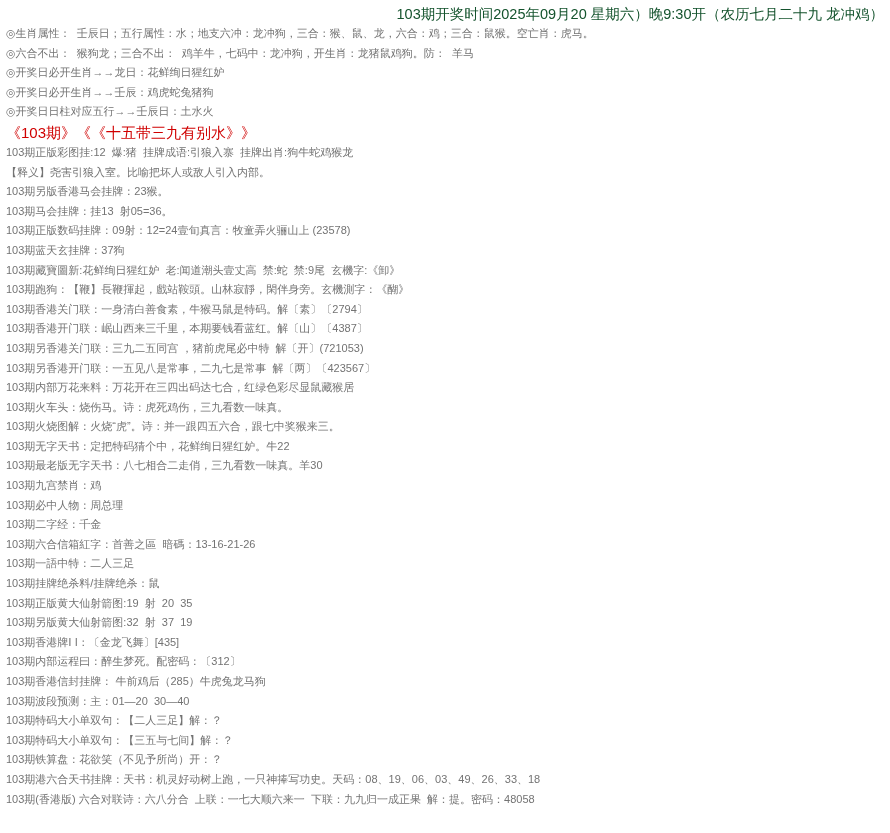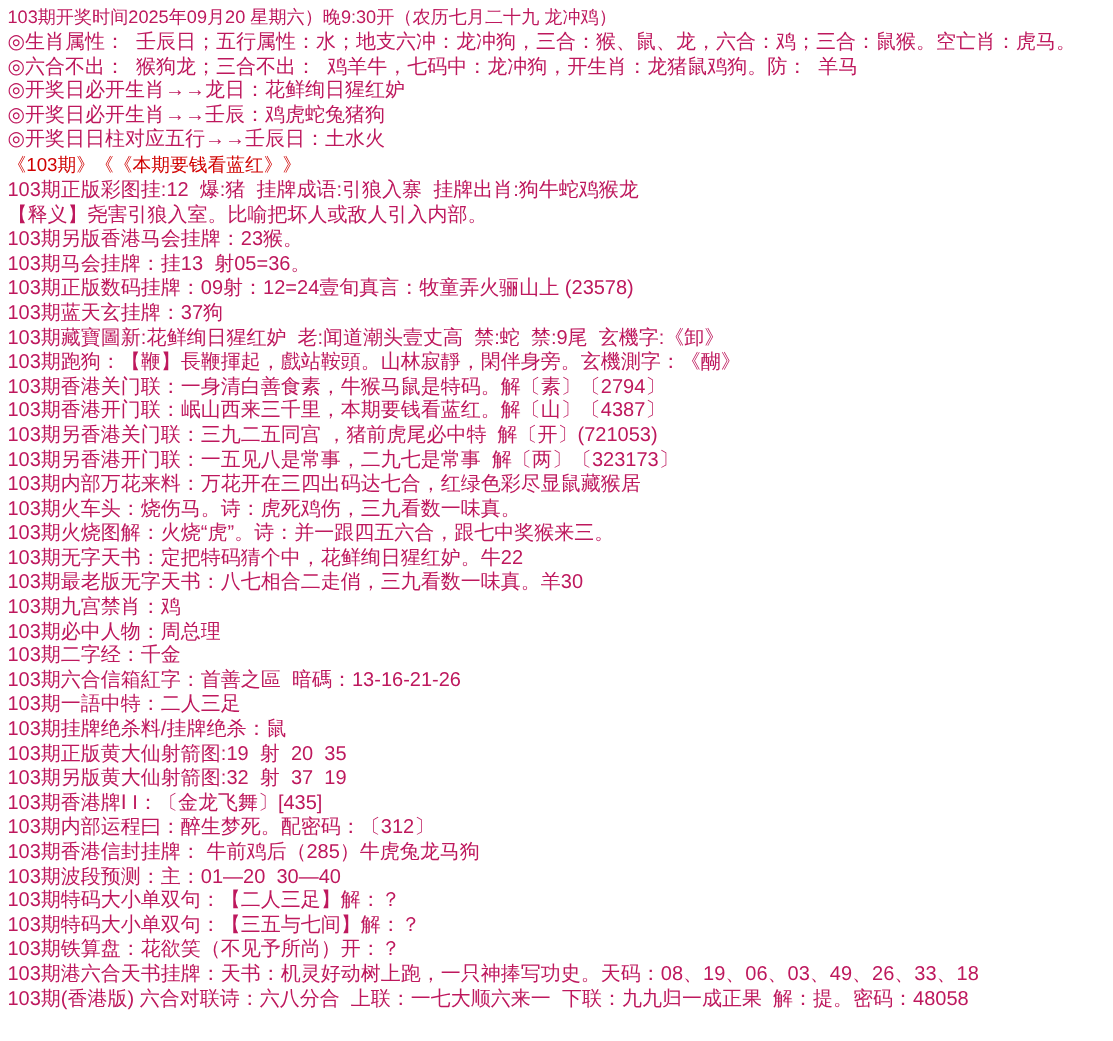--- a/index.html
+++ b/index.html
@@ -16,28 +16,29 @@
     overflow: hidden;
   }
   .page {
     padding: 4px 6px 0 6px;
     box-sizing: border-box;
     width: 890px;
   }
   .line {
     white-space: pre;
     line-height: 19.6px;
-    font-size: 16px;
-    color: #be185d;
+    font-size: 11px;
+    color: #737373;
     letter-spacing: 0px;
   }
   .header-line {
     font-size: 14.5px;
     line-height: 20px;
-    color: #be185d;
+    color: #14532d;
+    text-align: right;
   }
   .title-line {
     font-size: 15px;
     line-height: 21px;
     color: #d00000;
     font-weight: normal;
   }
 </style>
 </head>
 <body>
@@ -47,35 +48,35 @@
   <div class="header-line">103期开奖时间2025年09月20  星期六）晚9:30开（农历七月二十九  龙冲鸡）</div>
 
   <div>
     <div class="line">◎生肖属性：  壬辰日；五行属性：水；地支六冲：龙冲狗，三合：猴、鼠、龙，六合：鸡；三合：鼠猴。空亡肖：虎马。</div>
     <div class="line">◎六合不出：  猴狗龙；三合不出：  鸡羊牛，七码中：龙冲狗，开生肖：龙猪鼠鸡狗。防：  羊马</div>
     <div class="line">◎开奖日必开生肖→→龙日：花鲜绚日猩红妒</div>
     <div class="line">◎开奖日必开生肖→→壬辰：鸡虎蛇兔猪狗</div>
     <div class="line">◎开奖日日柱对应五行→→壬辰日：土水火</div>
   </div>
 
-  <div class="title-line">《103期》《《本期要钱看蓝红》》</div>
+  <div class="title-line">《103期》《《十五带三九有别水》》</div>
 
   <div>
     <div class="line">103期正版彩图挂:12  爆:猪  挂牌成语:引狼入寨  挂牌出肖:狗牛蛇鸡猴龙</div>
     <div class="line">【释义】尧害引狼入室。比喻把坏人或敌人引入内部。</div>
     <div class="line">103期另版香港马会挂牌：23猴。</div>
     <div class="line">103期马会挂牌：挂13  射05=36。</div>
     <div class="line">103期正版数码挂牌：09射：12=24壹旬真言：牧童弄火骊山上 (23578)</div>
     <div class="line">103期蓝天玄挂牌：37狗</div>
     <div class="line">103期藏寶圖新:花鲜绚日猩红妒  老:闻道潮头壹丈高  禁:蛇  禁:9尾  玄機字:《卸》</div>
     <div class="line">103期跑狗：【鞭】長鞭揮起，戲站鞍頭。山林寂靜，閑伴身旁。玄機測字：《醐》</div>
     <div class="line">103期香港关门联：一身清白善食素，牛猴马鼠是特码。解〔素〕〔2794〕</div>
     <div class="line">103期香港开门联：岷山西来三千里，本期要钱看蓝红。解〔山〕〔4387〕</div>
     <div class="line">103期另香港关门联：三九二五同宫 ，猪前虎尾必中特  解〔开〕(721053)</div>
-    <div class="line">103期另香港开门联：一五见八是常事，二九七是常事  解〔两〕〔323173〕</div>
+    <div class="line">103期另香港开门联：一五见八是常事，二九七是常事  解〔两〕〔423567〕</div>
     <div class="line">103期内部万花来料：万花开在三四出码达七合，红绿色彩尽显鼠藏猴居</div>
     <div class="line">103期火车头：烧伤马。诗：虎死鸡伤，三九看数一味真。</div>
     <div class="line">103期火烧图解：火烧“虎”。诗：并一跟四五六合，跟七中奖猴来三。</div>
     <div class="line">103期无字天书：定把特码猜个中，花鲜绚日猩红妒。牛22</div>
     <div class="line">103期最老版无字天书：八七相合二走俏，三九看数一味真。羊30</div>
     <div class="line">103期九宫禁肖：鸡</div>
     <div class="line">103期必中人物：周总理</div>
     <div class="line">103期二字经：千金</div>
     <div class="line">103期六合信箱紅字：首善之區  暗碼：13-16-21-26</div>
     <div class="line">103期一語中特：二人三足</div>

